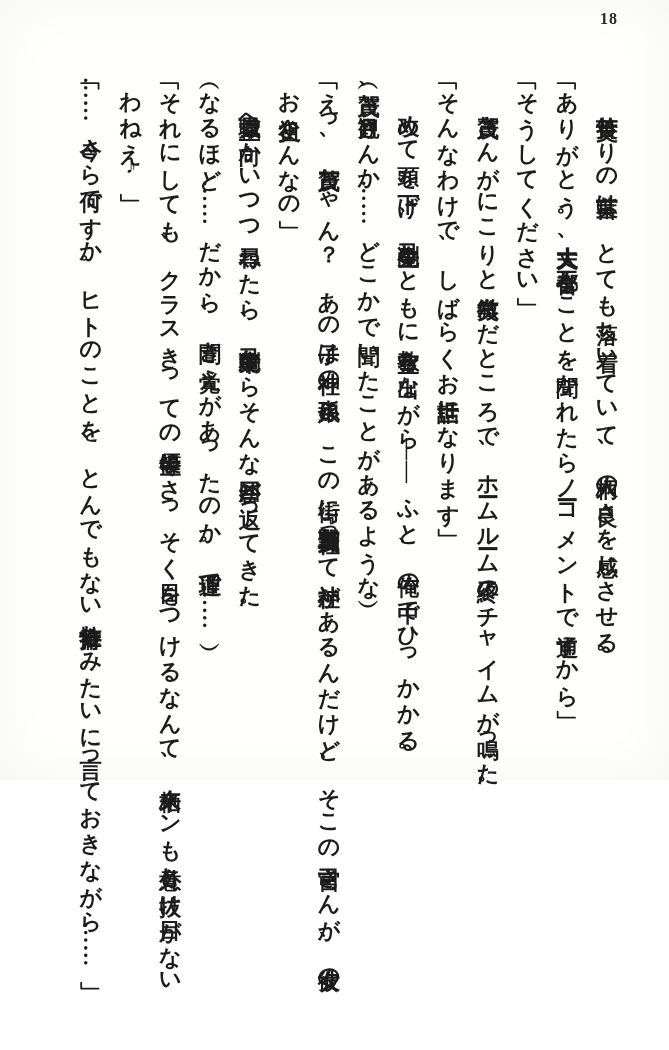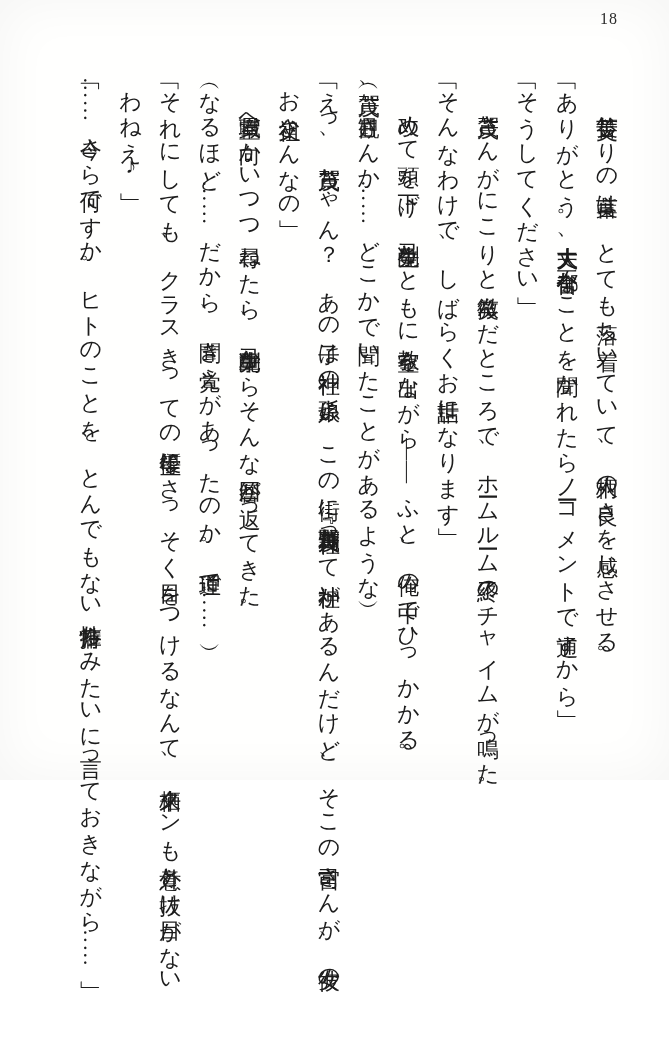--- a/index.html
+++ b/index.html
@@ -10,20 +10,21 @@
     overflow: hidden;
     background: #ffffff;
     font-family: "Liberation Serif", "DejaVu Serif", serif;
   }
   .book-page {
     position: relative;
     width: 669px;
     height: 780px;
     background: #fffffe;
     box-shadow: inset 0 0 55px rgba(0,0,0,0.045);
+    font-weight: bold;
   }
   .page-number {
     position: absolute;
     top: 10px;
     left: 600px;
     font-size: 16px;
     letter-spacing: 1px;
     color: #2a2a2a;
   }
   .text-area {

